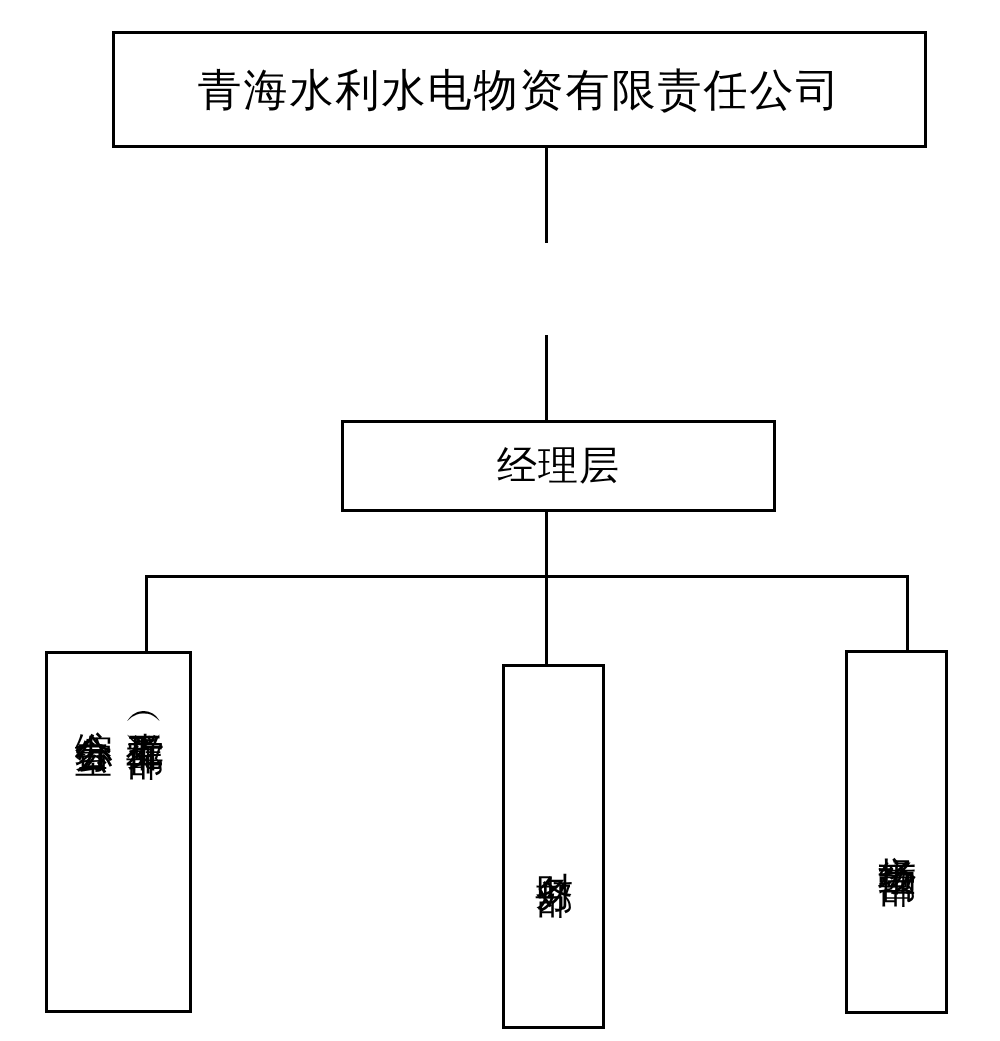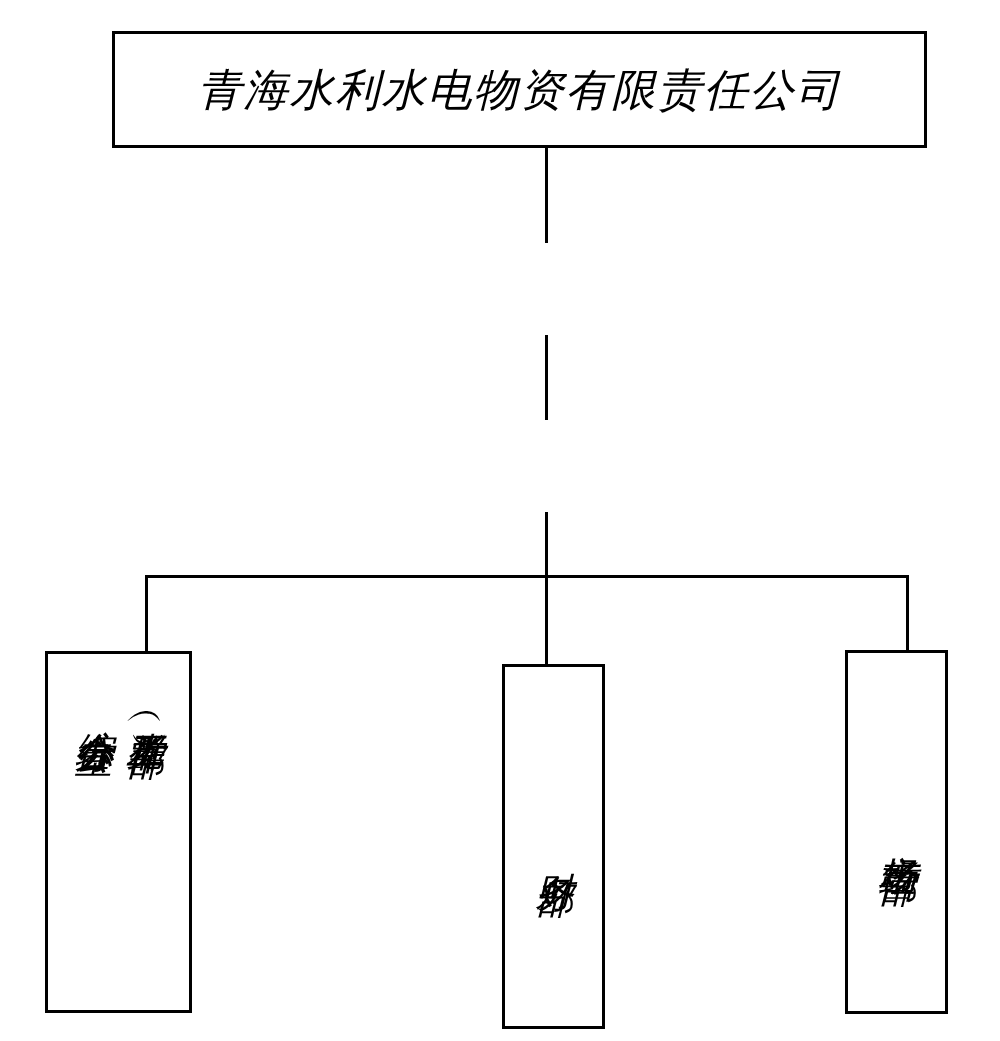--- a/index.html
+++ b/index.html
@@ -22,21 +22,20 @@
     border: 3px solid #000000;
     display: flex;
     align-items: center;
     justify-content: center;
     z-index: 2;
   }
   .node-label {
     color: #000000;
     line-height: 1.08;
     white-space: nowrap;
-    font-style: italic;
   }
   
   #node-company { left: 112px; top: 31px; width: 815px; height: 117px; }
   #node-company .node-label { font-size: 44px; letter-spacing: 2px; }
 
   #node-secretary { left: 302px; top: 243px; width: 488px; height: 92px; }
   #node-secretary .node-label { font-size: 40px; letter-spacing: 1px; }
 
   #node-management { left: 341px; top: 420px; width: 435px; height: 92px; }
   #node-management .node-label { font-size: 40px; letter-spacing: 1px; }
@@ -97,20 +96,23 @@
   <div class="connector h-line" id="conn-bus"></div>
   <div class="connector v-line" id="conn-bus-office"></div>
   <div class="connector v-line" id="conn-bus-finance"></div>
   <div class="connector v-line" id="conn-bus-market"></div>
 
   <div class="node" id="node-company">
     <span class="node-label">青海水利水电物资有限责任公司</span>
   </div>
 
 
+  <div class="node" id="node-management">
+    <span class="node-label">经理层</span>
+  </div>
 
   <div class="node node-vertical" id="node-office">
     <div class="vcols">
       <span class="node-label">（党群工作部）</span>
       <span class="node-label">综合办公室</span>
     </div>
   </div>
 
   <div class="node node-vertical" id="node-finance">
     <span class="node-label">财务部</span>

